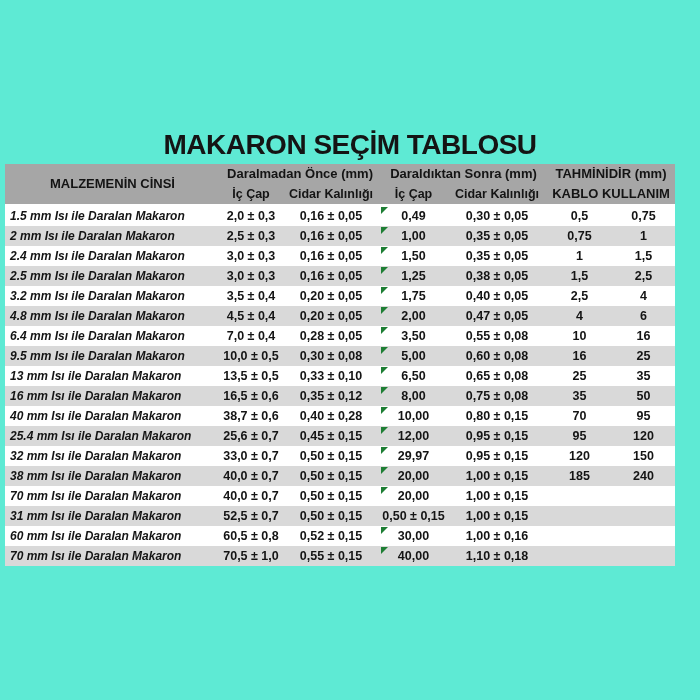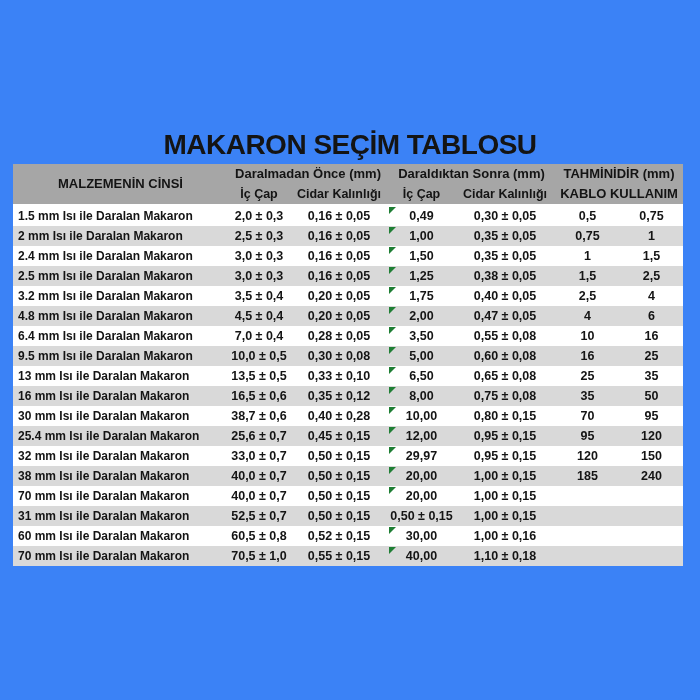--- a/index.html
+++ b/index.html
@@ -1,42 +1,42 @@
 <!DOCTYPE html>
 <html style="--header-bg: #a6a6a6; --row-bg: #ffffff; --row-alt-bg: #d9d9d9; --flag-green: #1e7e34;"><head>
 <meta charset="utf-8">
 <style>
   * { margin:0; padding:0; box-sizing:border-box; }
   html,body { width:700px; height:700px; background:#ffffff; }
   body { font-family:"Liberation Sans", sans-serif; color:#141414; }
-  .page { position:relative; width:700px; height:700px; background:#3b82f6; overflow:hidden; }
+  .page { position:relative; width:700px; height:700px; background:#5eead4; overflow:hidden; }
 
   .title {
     position:absolute; top:129px; left:0; width:100%;
     text-align:center; font-size:28px; line-height:32px;
     font-weight:700; letter-spacing:-0.5px; color:#141414;
   }
 
   table.tbl {
-    position:absolute; left:13px; top:164px; width:670px;
+    position:absolute; left:5px; top:164px; width:670px;
     border-collapse:separate; border-spacing:0; table-layout:fixed;
   }
   .tbl th, .tbl td {
     height:20px; padding:0; font-weight:700; color:#141414;
     text-align:center; vertical-align:middle; white-space:nowrap;
     overflow:visible; font-size:12.5px; line-height:20px;
   }
   thead th { background:var(--header-bg,#a6a6a6); }
   thead th.group { font-size:13px; }
   thead th.hb { border-bottom:2px solid #ffffff; }
   thead th.estimate div { line-height:20px; font-size:13px; }
 
   tbody tr { background:var(--row-bg,#ffffff); }
   tbody tr:nth-child(even) { background:var(--row-alt-bg,#d9d9d9); }
-  tbody td.mat { text-align:left; padding-left:5px; font-size:12px; }
+  tbody td.mat { text-align:left; padding-left:5px; font-size:12px;font-style:italic; }
 
   td.flagcell { position:relative; }
   .flag {
     position:absolute; left:1px; top:1px; width:0; height:0;
     border-top:7px solid var(--flag-green,#1e7e34);
     border-right:7px solid transparent;
   }
 </style>
 </head>
 <body>
@@ -156,21 +156,21 @@
         <tr>
     <td class="mat">16 mm Isı ile Daralan Makaron</td>
     <td>16,5 ± 0,6</td>
     <td>0,35 ± 0,12</td>
     <td class="flagcell"><span class="flag"></span><span>8,00</span></td>
     <td>0,75 ± 0,08</td>
     <td>35</td>
     <td>50</td>
   </tr>
         <tr>
-    <td class="mat">30 mm Isı ile Daralan Makaron</td>
+    <td class="mat">40 mm Isı ile Daralan Makaron</td>
     <td>38,7 ± 0,6</td>
     <td>0,40 ± 0,28</td>
     <td class="flagcell"><span class="flag"></span><span>10,00</span></td>
     <td>0,80 ± 0,15</td>
     <td>70</td>
     <td>95</td>
   </tr>
         <tr>
     <td class="mat">25.4 mm Isı ile Daralan Makaron</td>
     <td>25,6 ± 0,7</td>

